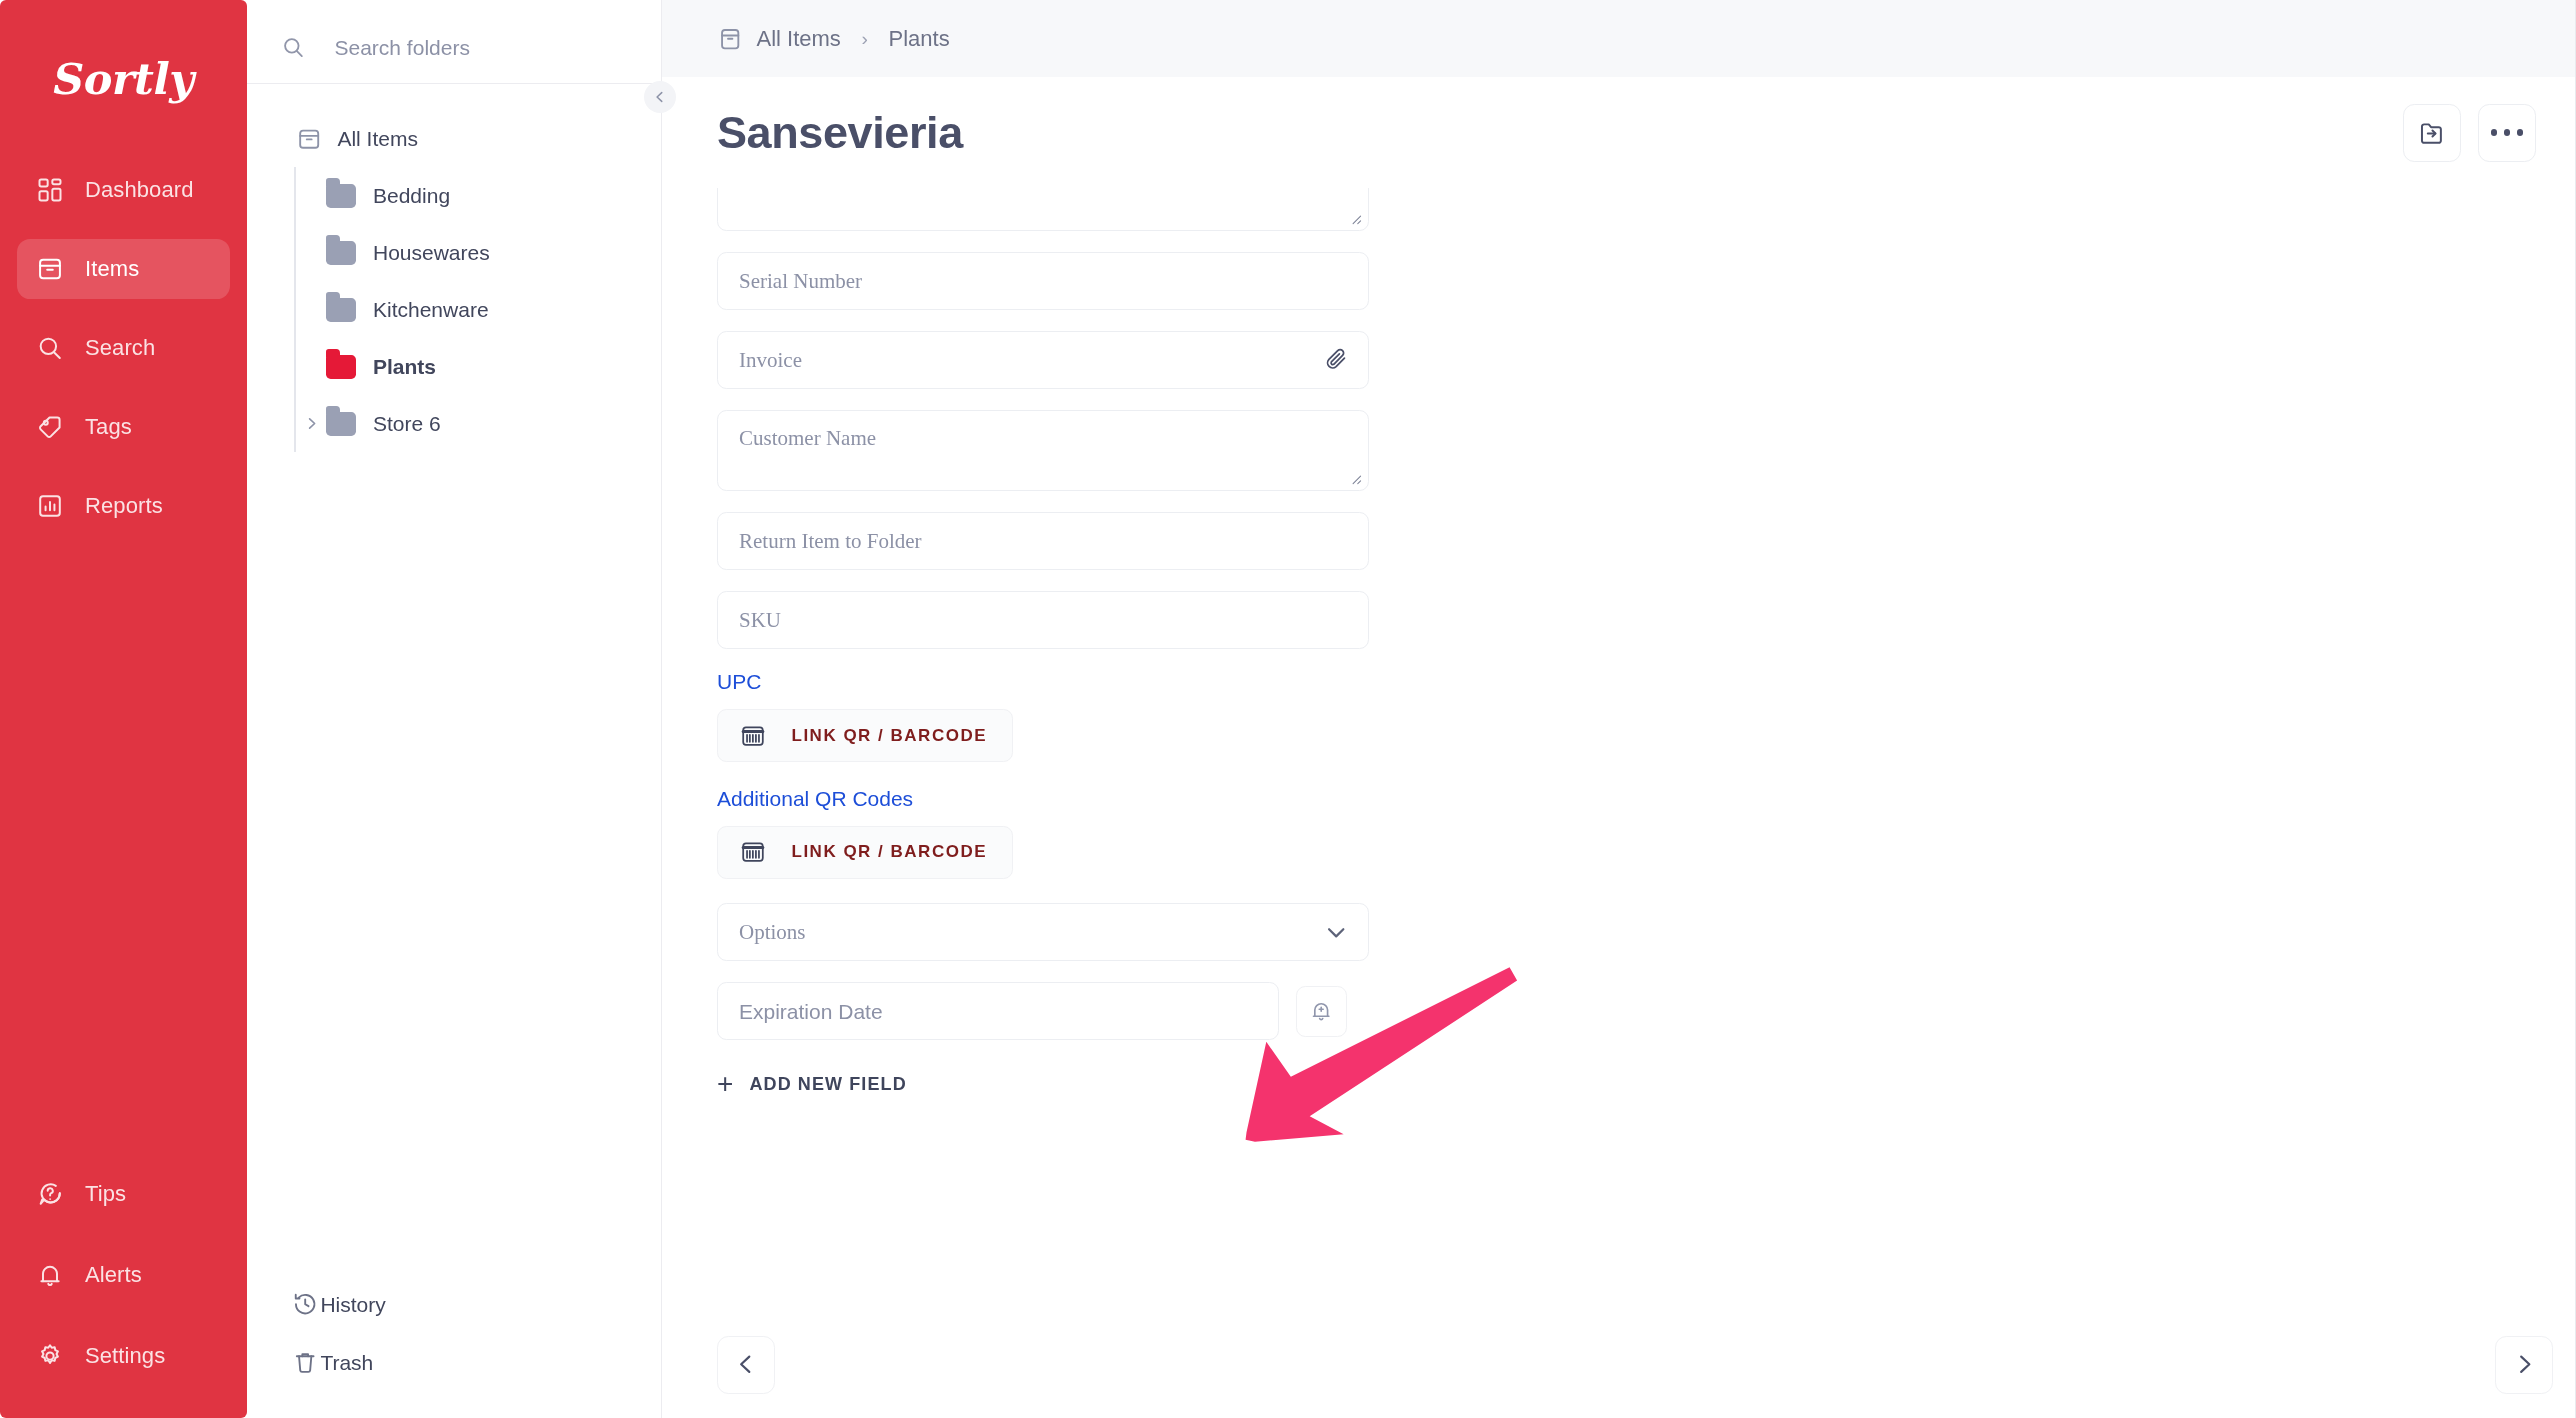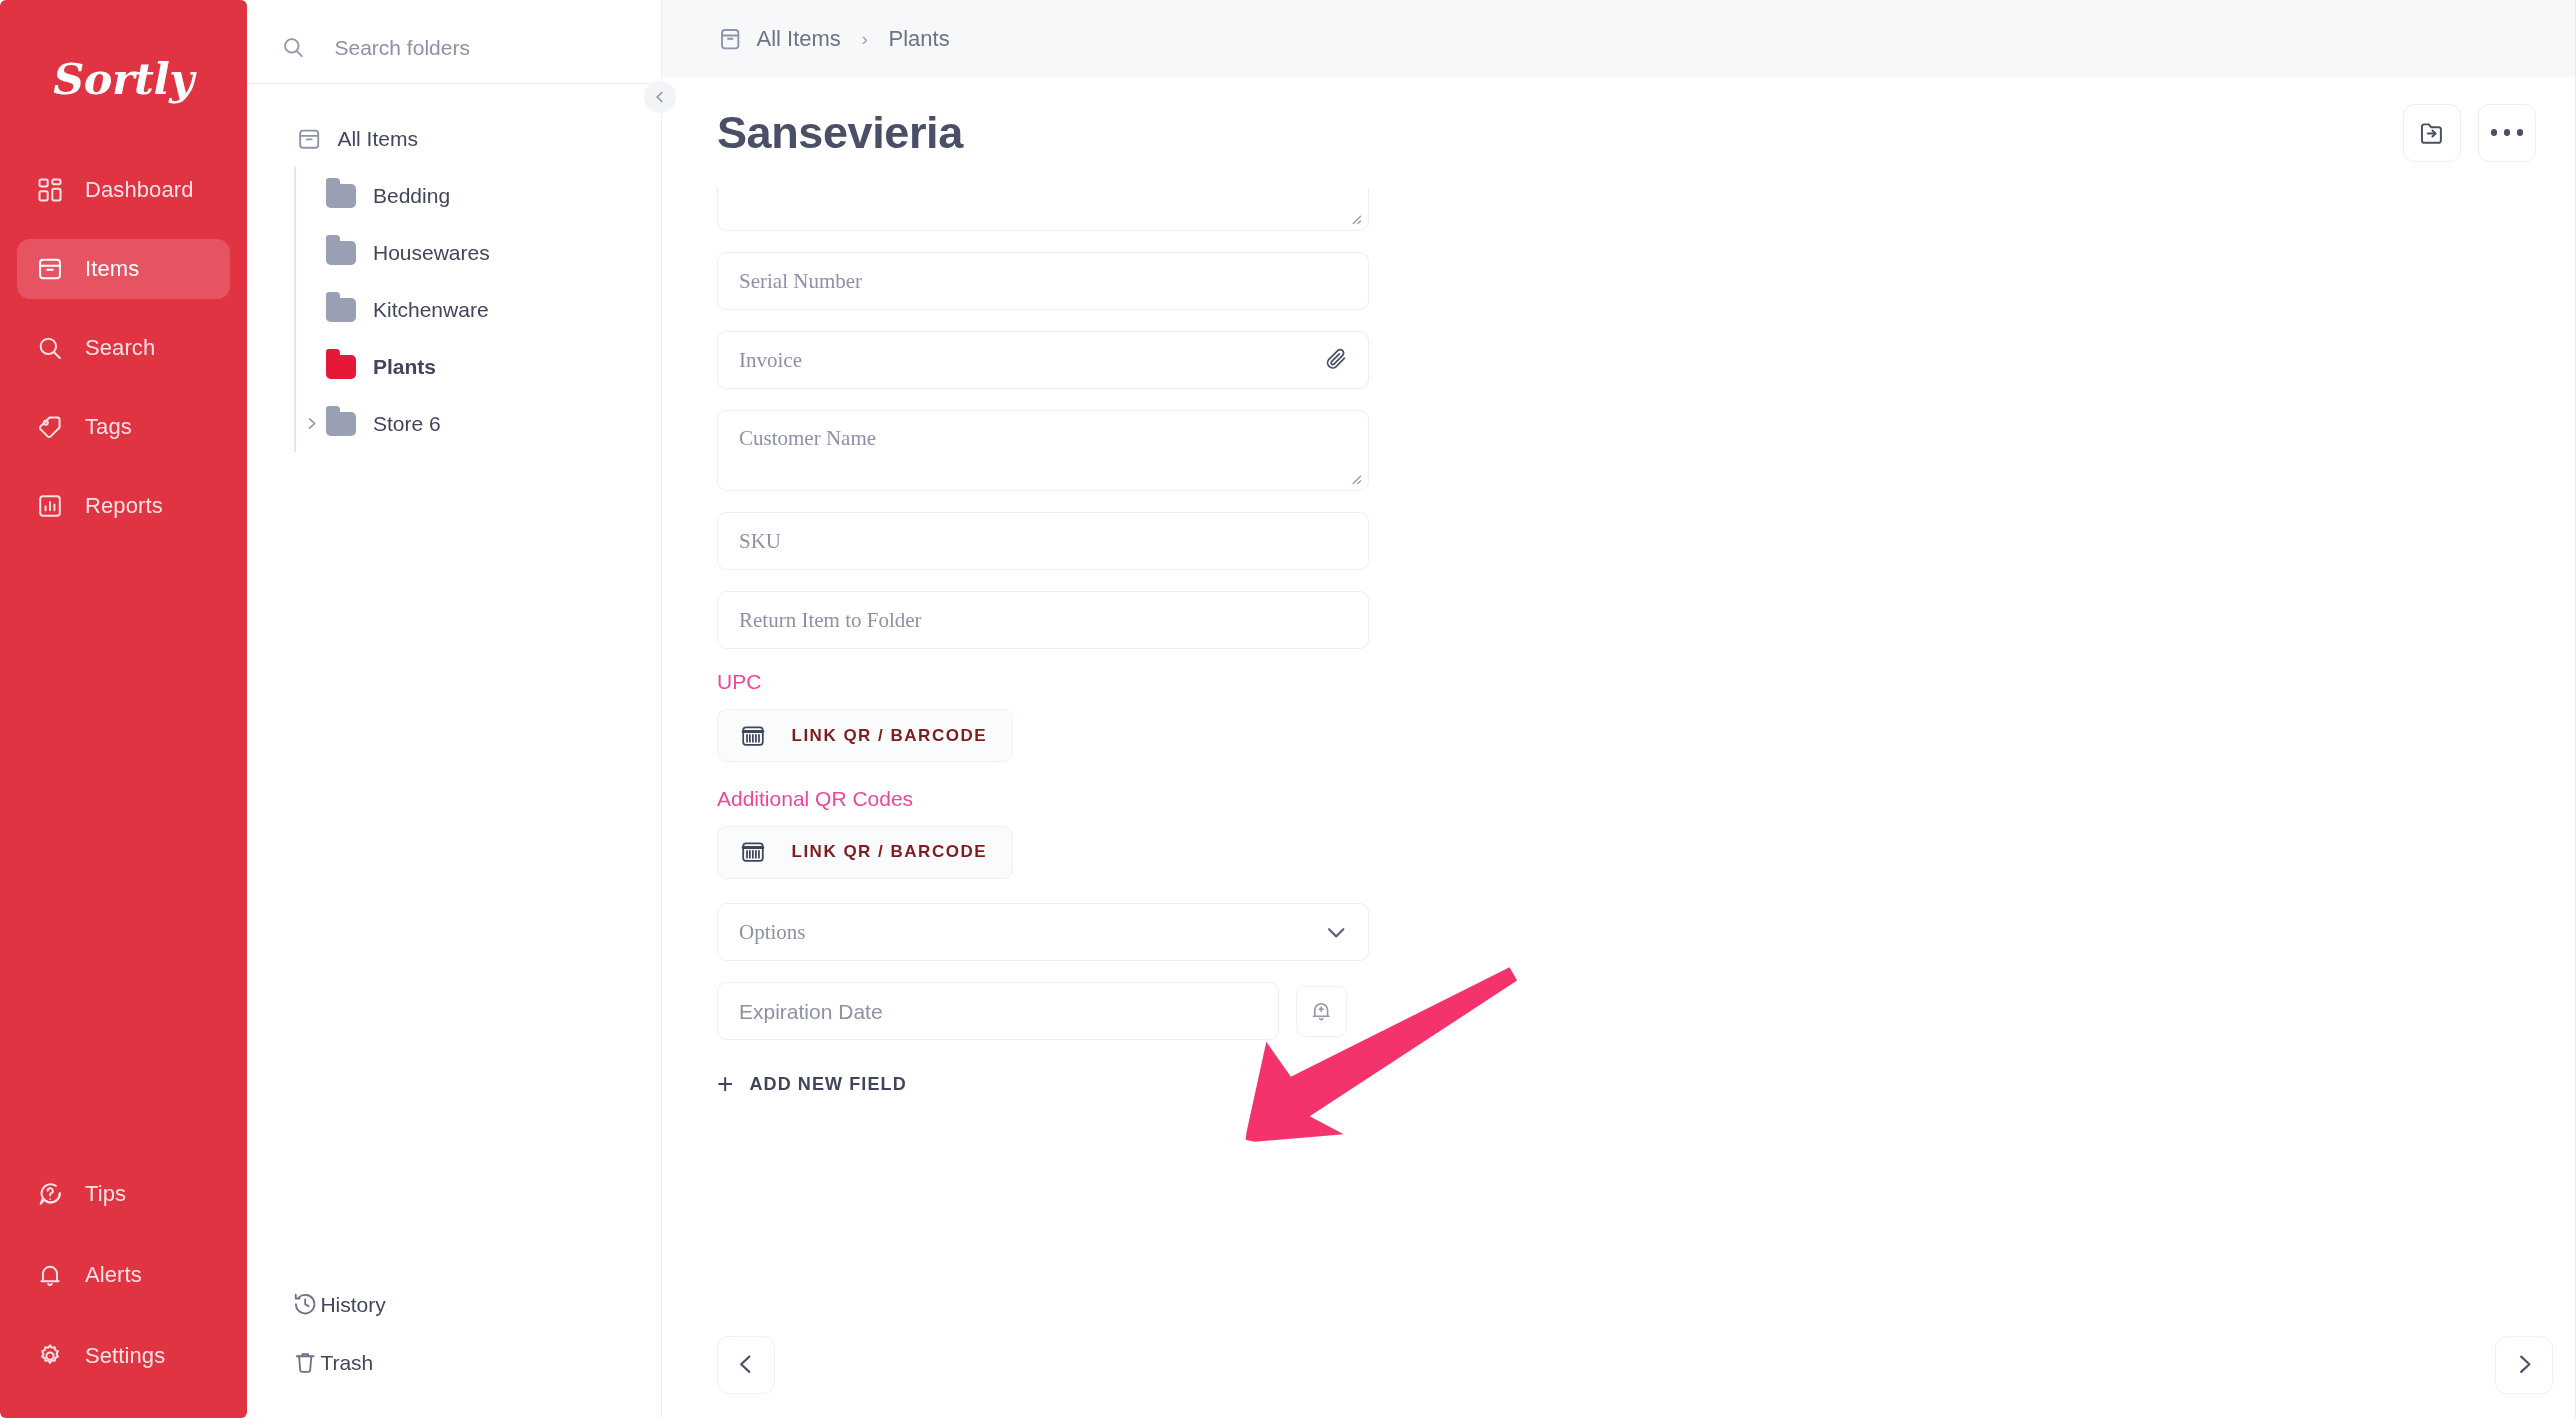--- a/index.html
+++ b/index.html
@@ -154,21 +154,21 @@
     position: absolute; right: 5.7px; bottom: 4.7px; width: 15px; height: 15px;
     pointer-events: none;
   }
   .resize-grip svg { width: 15px; height: 15px; display: block; }
   .field .fld-icon {
     position: absolute; right: 19px; top: 50%; transform: translateY(-50%);
     width: 26.4px; height: 26.4px;
   }
   .field .fld-icon svg { width: 26.4px; height: 26.4px; display: block; }
 
-  .flabel { font-size: 21px; color: #ec4899; margin-bottom: 15px; display: block; }
+  .flabel { font-size: 21px; color: #1d4ed8; margin-bottom: 15px; display: block; }
   .barbtn {
     display: inline-flex; align-items: center; gap: 24.5px;
     height: 53px; padding: 0 24.5px 0 21px;
     background: #fafbfc; border: 0.9px solid #f0f1f4; border-radius: 9.4px;
     margin-bottom: 24.5px; cursor: pointer;
   }
   .barbtn .bico { width: 28px; height: 28px; flex: 0 0 28px; }
   .barbtn .bico svg { width: 28px; height: 28px; display: block; }
   .barbtn span {
     font-size: 17px; font-weight: 700; color: #7f1d1d; letter-spacing: 1.5px;
@@ -469,25 +469,25 @@
           <span class="ph">Customer Name</span>
           <span class="resize-grip">
             <svg viewBox="0 0 16 16" fill="none" stroke="#7d8296" stroke-width="1.1" stroke-linecap="round">
               <path d="M14.5 6.5 6.5 14.5"></path>
                 <path d="M14.5 11.5 11.5 14.5"></path>
             </svg>
           </span>
         </div>
 
         <div class="field h-input">
+          <span class="ph">Return Item to Folder</span>
+        </div>
+
+        <div class="field h-input">
           <span class="ph">SKU</span>
-        </div>
-
-        <div class="field h-input">
-          <span class="ph">Return Item to Folder</span>
         </div>
 
         <span class="flabel">UPC</span>
         <div class="barbtn">
           <span class="bico">
             <svg viewBox="0 0 24 24" fill="none" stroke="#3f455c" stroke-width="1.5" stroke-linecap="round">
               <rect x="3.6" y="4.6" width="16.8" height="15" rx="2.4"></rect>
               <path d="M3.6 8.2h16.8" stroke-width="2.6"></path>
               <path d="M6.9 11v6M9.3 11v6M11.9 11v6M14.5 11v6M17.1 11v6"></path>
             </svg>

